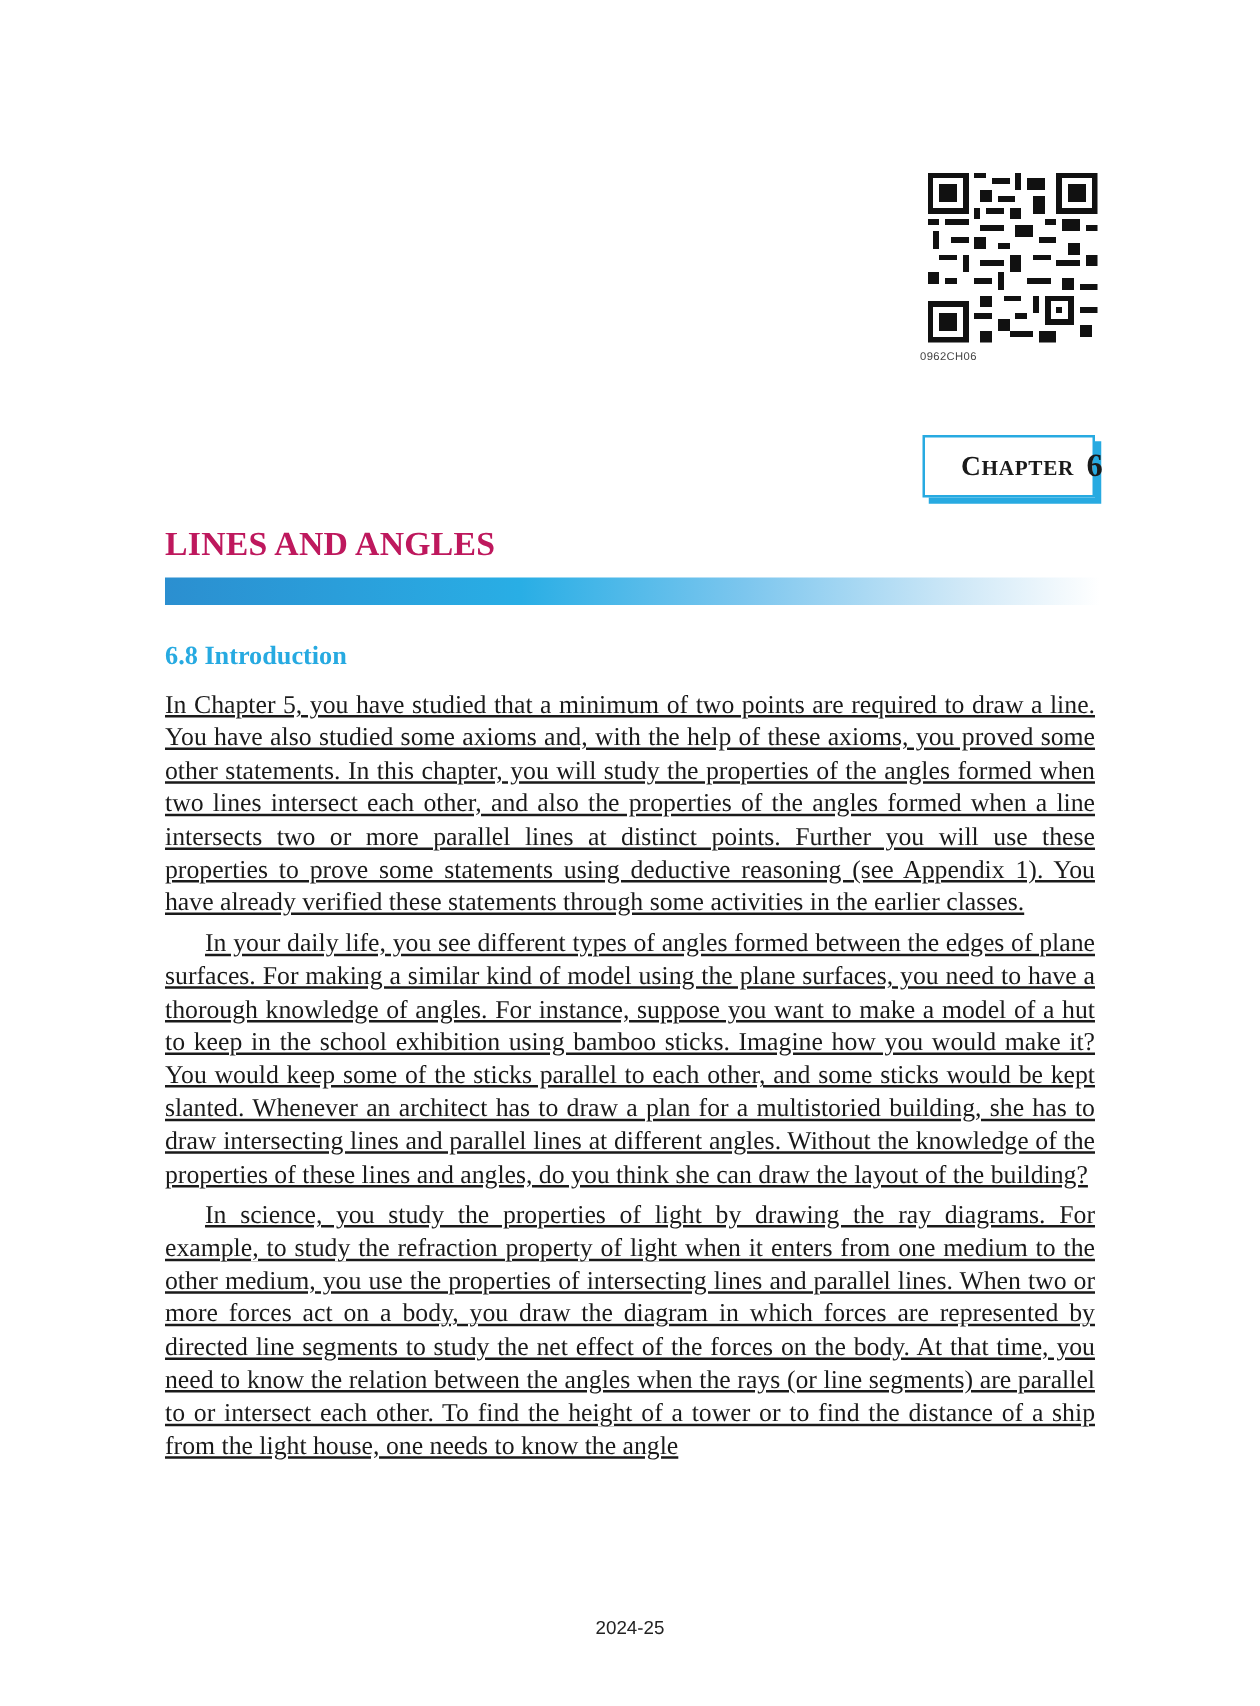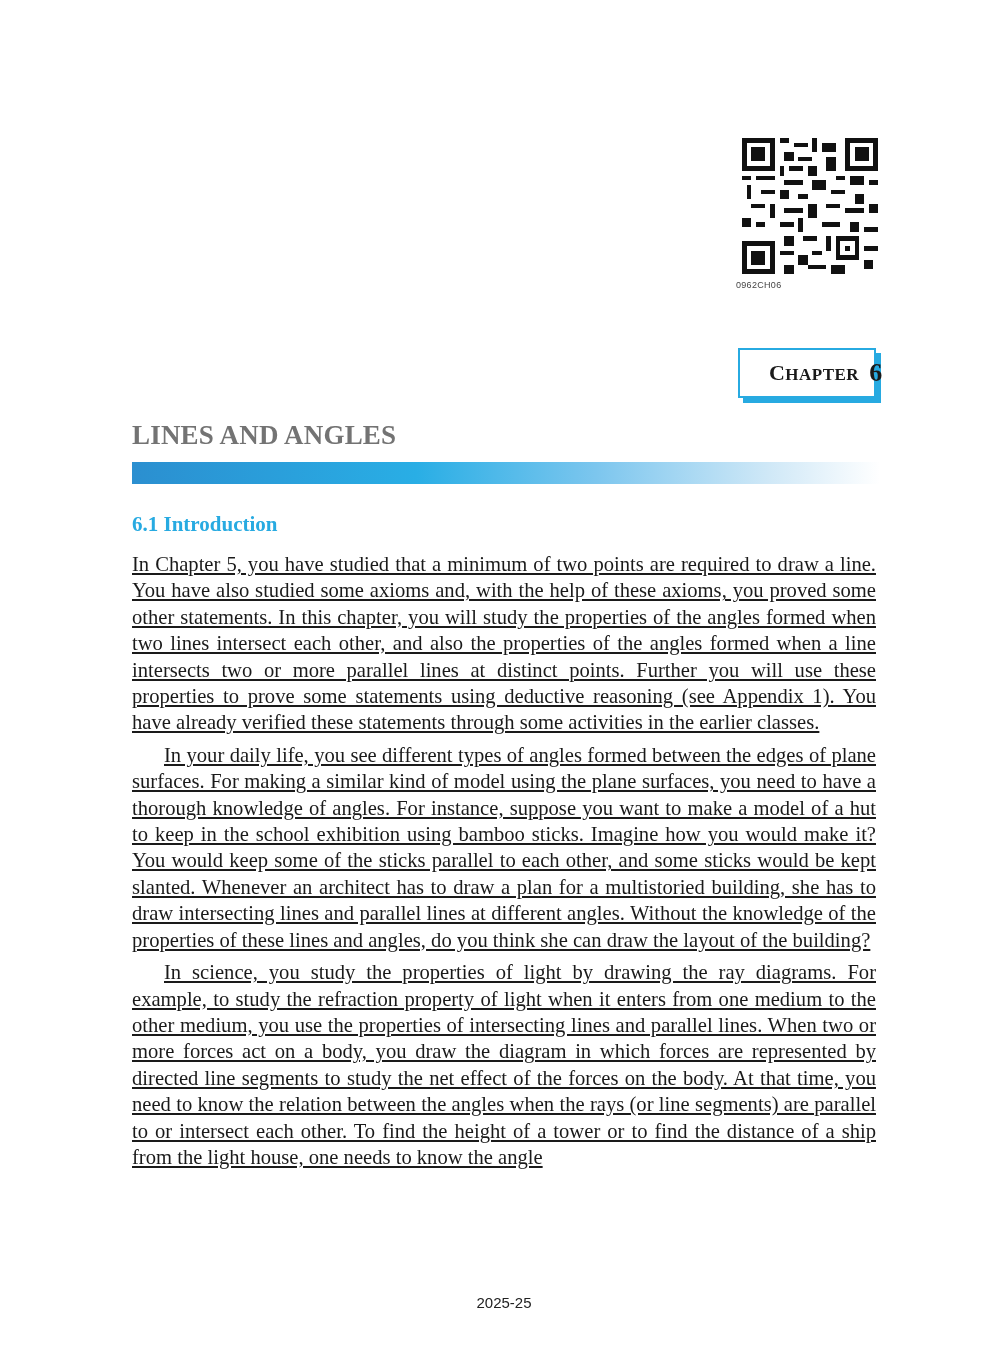--- a/index.html
+++ b/index.html
@@ -4,21 +4,21 @@
 <style>
   html, body { margin: 0; padding: 0; background: #ffffff; }
   body { width: 1008px; height: 1365px; position: relative; overflow: hidden; font-family: "Liberation Serif", serif; color: #1a1a1a; }
   .qr-wrap { position: absolute; left: 736px; top: 138px; width: 148px; text-align: left; }
   .qr { width: 136px; height: 136px; margin: 0 auto; display: block; }
   .qr-code { font-family: "Liberation Sans", sans-serif; font-size: 9px; color: #444; margin-top: 6px; letter-spacing: 0.3px; }
   .chapter-box { position: absolute; left: 738px; top: 348px; width: 138px; height: 50px; border: 2px solid #27aae1; background: #fff; box-shadow: 5px 5px 0 #27aae1; box-sizing: border-box; display: flex; align-items: center; justify-content: center; font-weight: bold; color: #1a1a1a; }
   .chapter-label { font-size: 22px; letter-spacing: 0.5px; margin-left: 37px; }
   .chapter-label .sc { font-size: 17px; }
   .chapter-num { font-size: 26px; margin-left: 10px; }
-  .title { position: absolute; left: 132px; top: 420px; font-size: 27px; font-weight: bold; color: #737373; letter-spacing: 0.2px; }
+  .title { position: absolute; left: 132px; top: 420px; font-size: 27px; font-weight: bold; color: #be185d; letter-spacing: 0.2px; }
   .bar { position: absolute; left: 132px; top: 462px; width: 748px; height: 22px; background: linear-gradient(to right, #2b8fd0 0%, #29aee5 38%, #7cc6ee 62%, #cfe8f7 85%, #ffffff 100%); }
   .section { position: absolute; left: 132px; top: 512px; font-size: 21px; font-weight: bold; color: #27aae1; }
   .body { position: absolute; left: 132px; top: 551px; width: 744px; font-size: 20.6px; line-height: 26.4px; text-align: justify; text-decoration: underline; }
   .body p { margin: 0 0 6px 0; }
   .body p.indent { text-indent: 32px; }
   .footer { position: absolute; left: 0; width: 1008px; top: 1294px; text-align: center; font-family: "Liberation Sans", sans-serif; font-size: 15px; color: #222; }
 </style>
 </head>
 <body>
 
@@ -92,21 +92,21 @@
 </div>
 
 <div class="chapter-box">
   <span class="chapter-label">C<span class="sc">HAPTER</span></span>
   <span class="chapter-num">6</span>
 </div>
 
 <div class="title">LINES AND ANGLES</div>
 <div class="bar"></div>
 
-<div class="section">6.1 Introduction</div>
+<div class="section">6.8 Introduction</div>
 
 <div class="body">
   <p>In Chapter 5, you have studied that a minimum of two points are required to draw a line. You have also studied some axioms and, with the help of these axioms, you proved some other statements. In this chapter, you will study the properties of the angles formed when two lines intersect each other, and also the properties of the angles formed when a line intersects two or more parallel lines at distinct points. Further you will use these properties to prove some statements using deductive reasoning (see Appendix 1). You have already verified these statements through some activities in the earlier classes.</p>
   <p class="indent">In your daily life, you see different types of angles formed between the edges of plane surfaces. For making a similar kind of model using the plane surfaces, you need to have a thorough knowledge of angles. For instance, suppose you want to make a model of a hut to keep in the school exhibition using bamboo sticks. Imagine how you would make it? You would keep some of the sticks parallel to each other, and some sticks would be kept slanted. Whenever an architect has to draw a plan for a multistoried building, she has to draw intersecting lines and parallel lines at different angles. Without the knowledge of the properties of these lines and angles, do you think she can draw the layout of the building?</p>
   <p class="indent">In science, you study the properties of light by drawing the ray diagrams. For example, to study the refraction property of light when it enters from one medium to the other medium, you use the properties of intersecting lines and parallel lines. When two or more forces act on a body, you draw the diagram in which forces are represented by directed line segments to study the net effect of the forces on the body. At that time, you need to know the relation between the angles when the rays (or line segments) are parallel to or intersect each other. To find the height of a tower or to find the distance of a ship from the light house, one needs to know the angle</p>
 </div>
 
-<div class="footer">2025-25</div>
+<div class="footer">2024-25</div>
 
 </body></html>

